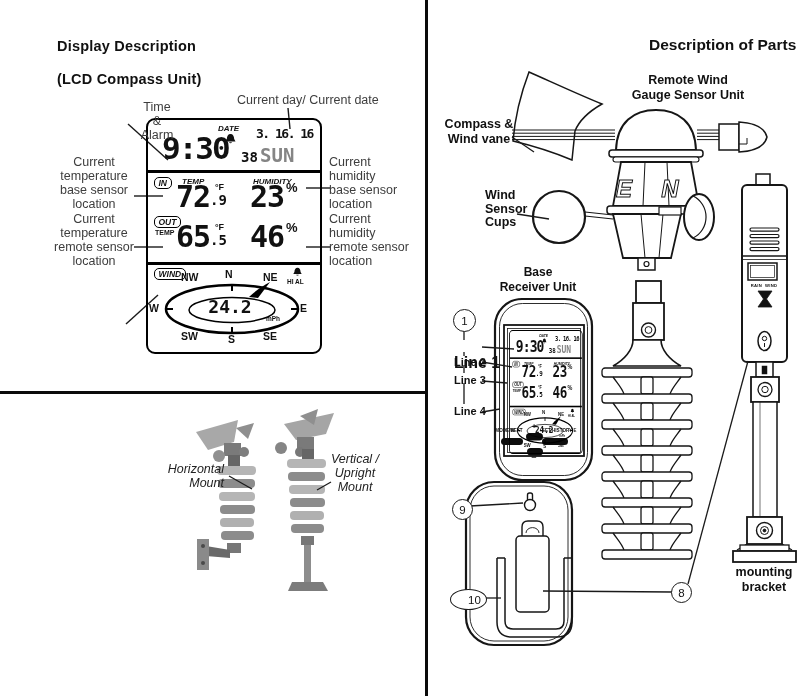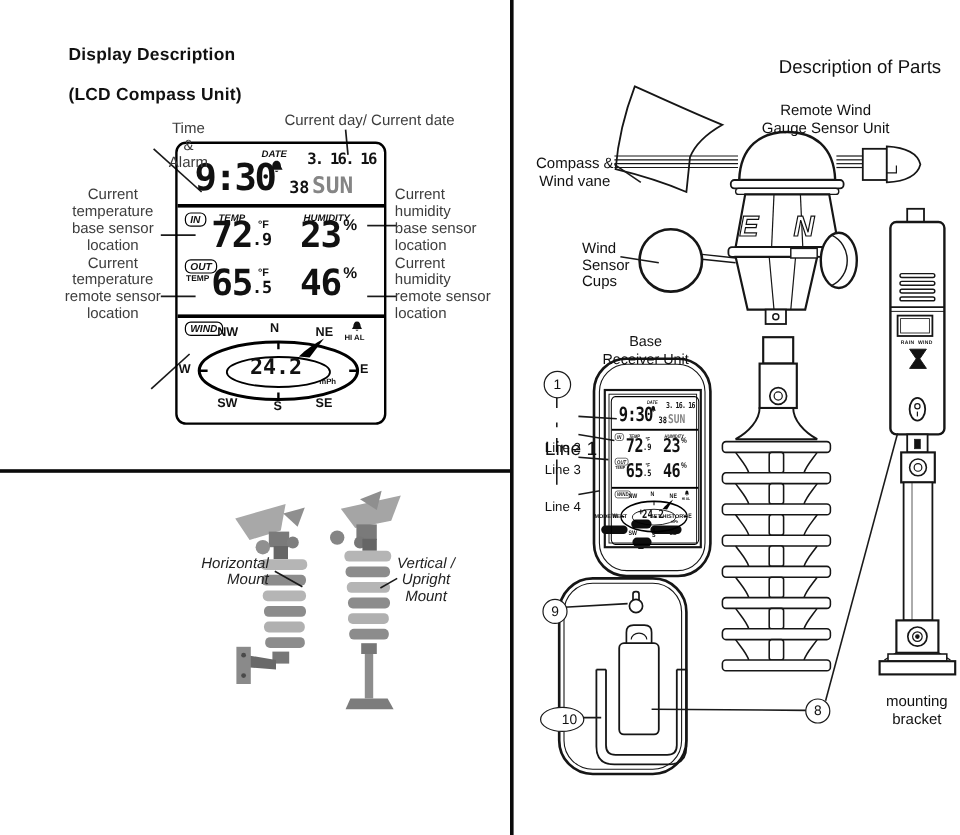--- a/index.html
+++ b/index.html
@@ -1,20 +1,20 @@
 <!DOCTYPE html>
 <html><head>
 <meta charset="utf-8">
 <style>
   html,body{margin:0;padding:0;background:#fff;}
   #canvas{position:relative;width:800px;height:696px;background:#fff;overflow:hidden;
           font-family:"Liberation Sans",sans-serif;color:#111;}
   #art{position:absolute;left:0;top:0;z-index:0;}
   .t{position:absolute;z-index:3;}
-  .b{font-weight:normal;margin-top:12px;}
+  .b{font-weight:bold;}
   .c{text-align:center;}
   .r{text-align:right;}
   .ml{white-space:pre-line;}
   .callout{font-size:12.5px;line-height:14px;color:#3d3d3d;}
   .h1{font-size:14.5px;font-weight:bold;letter-spacing:.2px;}
   .ital{font-style:italic;color:#222;}
   .divider{position:absolute;background:#0a0a0a;z-index:1;}
   
   .lcd{position:absolute;left:146px;top:118px;width:172px;height:232px;
        border:2.5px solid #000;border-radius:9px;background:transparent;z-index:2;
@@ -375,21 +375,21 @@
       <line x1="135" y1="31" x2="142" y2="31" stroke="#000" stroke-width="2"></line>
       <path d="M93,19 C99,13 107,8 114,4 L102,20 Z" fill="#000"></path>
     </svg>
     <span class="seg c" style="left:40px;top:176px;width:84px;font-size:18px;">24.2</span>
     <span class="lab" style="left:118px;top:195px;font-size:6.5px;font-style:normal;">mPh</span>
   </div>
     </div>
 
   <div class="t ital ml r" style="left:152px;top:462px;width:72px;font-size:12.5px;line-height:14px;">Horizontal
 Mount</div>
-  <div class="t ital ml c" style="left:326px;top:462px;width:58px;font-size:12.5px;line-height:14px;">Vertical /
+  <div class="t ital ml c" style="left:326px;top:452px;width:58px;font-size:12.5px;line-height:14px;">Vertical /
 Upright
 Mount</div>
 
   <div class="t b" style="left:649px;top:36px;font-size:15.5px;">Description of Parts</div>
   <div class="t b ml c" style="left:630px;top:73px;width:116px;font-size:12.5px;line-height:15px;">Remote Wind
 Gauge Sensor Unit</div>
   <div class="t b ml c" style="left:444px;top:117px;width:70px;font-size:12.5px;line-height:15px;">Compass &amp;
 Wind vane</div>
   <div class="t b ml" style="left:485px;top:189px;font-size:12.5px;line-height:13.5px;">Wind
 Sensor

